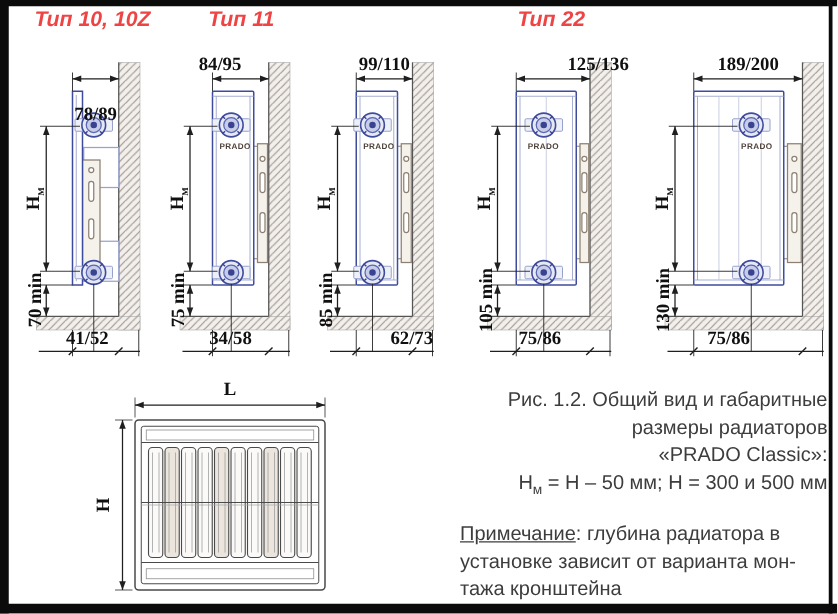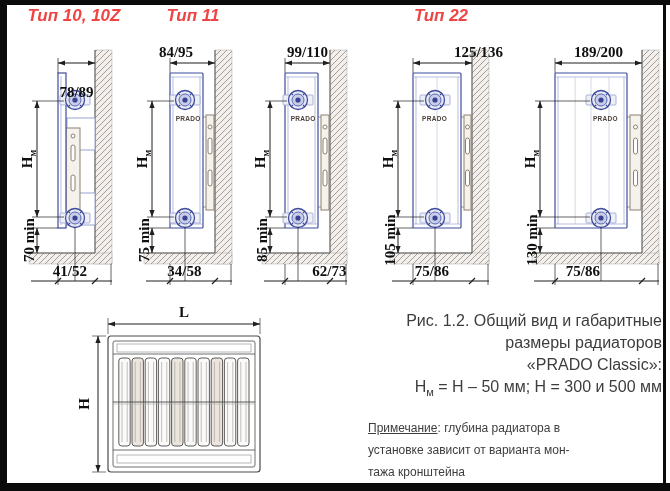--- a/index.html
+++ b/index.html
@@ -18,21 +18,21 @@
   .dim{position:absolute;font-family:"Liberation Serif",serif;font-weight:bold;
        font-size:15px;color:#101010;white-space:nowrap;line-height:17px;}
   .dim sub{font-size:10px;}
   .brand{position:absolute;font-family:"Liberation Sans",sans-serif;font-weight:bold;
        font-size:6.5px;letter-spacing:.3px;color:#4d4039;white-space:nowrap;}
   .front-view{position:absolute;left:70px;top:296px;width:210px;height:192px;}
   .front-svg{position:absolute;left:0;top:0;}
   .caption{position:absolute;left:340px;top:310px;width:322px;text-align:right;
        font-size:16px;line-height:22px;color:#3d3d3d;}
   .note{position:absolute;left:368px;top:417px;width:292px;text-align:left;
-       font-size:12px;line-height:22px;color:#3d3d3d;}
+       font-size:16px;line-height:22px;color:#3d3d3d;}
   .note .u{text-decoration:underline;}
 </style>
 </head>
 <body>
 
 <div class="page">
 
   <div class="bar bar-top"></div>
   <div class="bar bar-left"></div>
   <div class="bar bar-bottom"></div>

